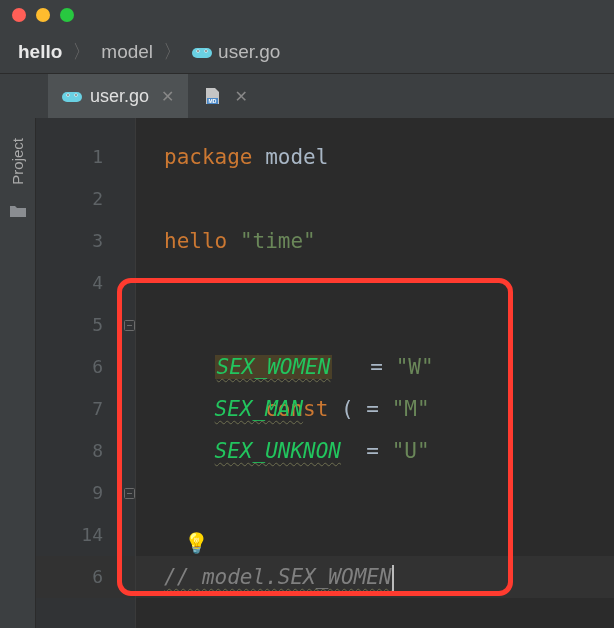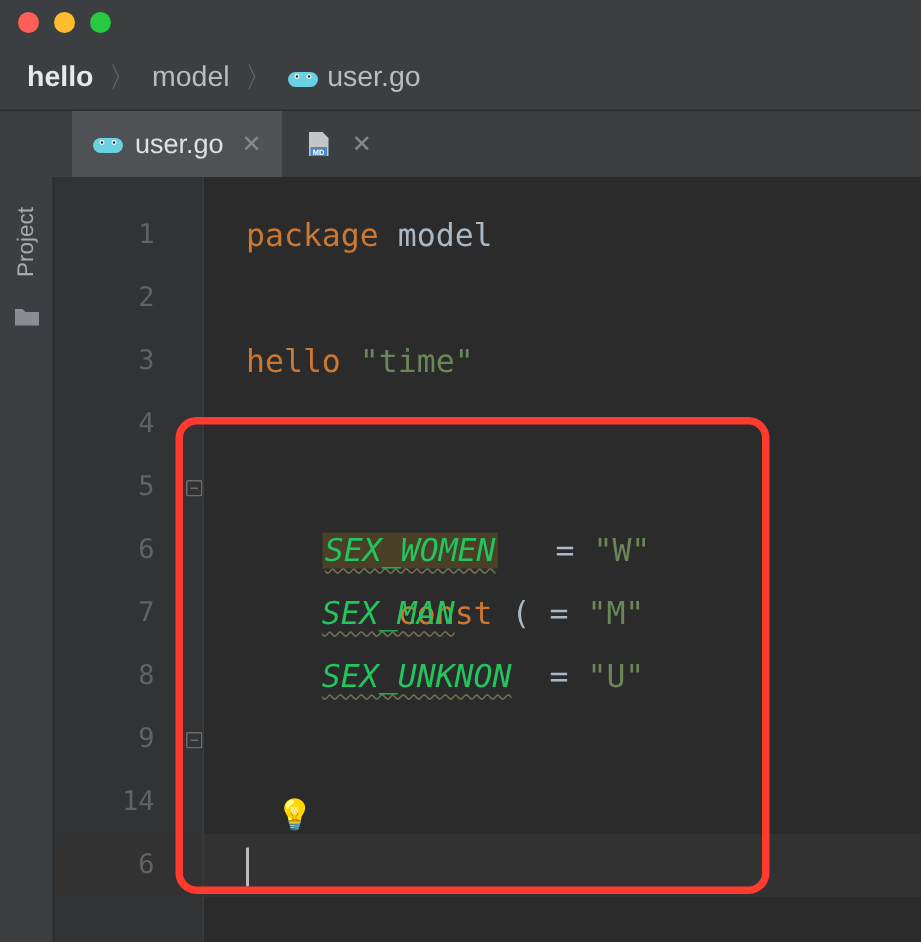--- a/index.html
+++ b/index.html
@@ -285,20 +285,20 @@
       <div class="cline">    <span class="id-u">SEX_MAN</span>     <span class="eq">=</span> <span class="str">"M"</span></div>
       <div class="cline">    <span class="id-u">SEX_UNKNON</span>  <span class="eq">=</span> <span class="str">"U"</span></div>
       <div class="cline">
         <span class="fold-handle"><svg width="11" height="11" viewBox="0 0 11 11">
               <rect x="0.5" y="0.5" width="10" height="10" rx="1" fill="none" stroke="#6b6b6b"></rect>
               <line x1="3" y1="5.5" x2="8" y2="5.5" stroke="#6b6b6b"></line>
             </svg></span>
         <span class="pkg">)</span>
       </div>
       <div class="cline"></div>
-      <div class="cline l11"><span class="caret"></span></div>
+      <div class="cline l11"><span class="cmt">// model.SEX_WOMEN</span><span class="caret"></span></div>
     </div>
 
     <div class="bulb">💡</div>
   </div>
 </div>
 
 <div class="red-box"></div>
 
 </body></html>

